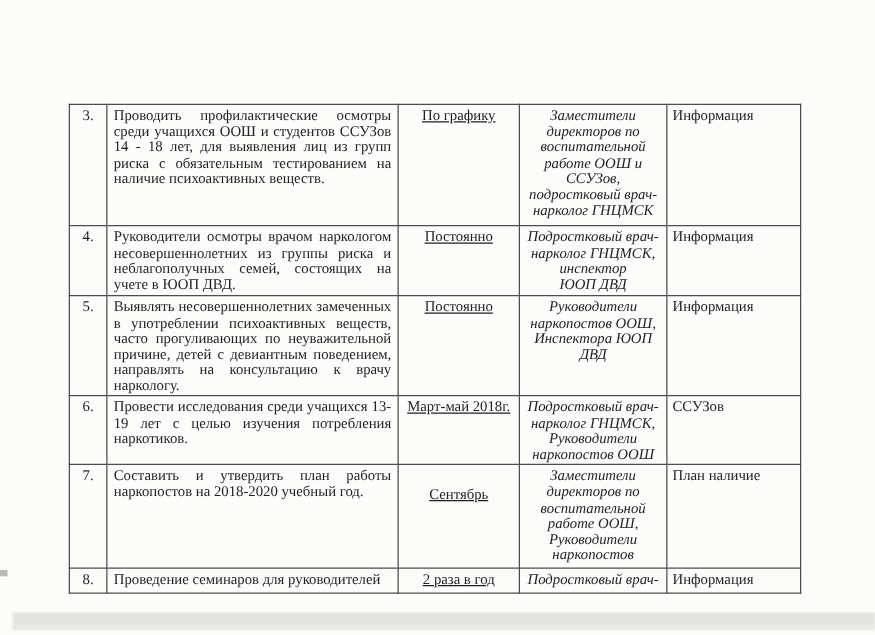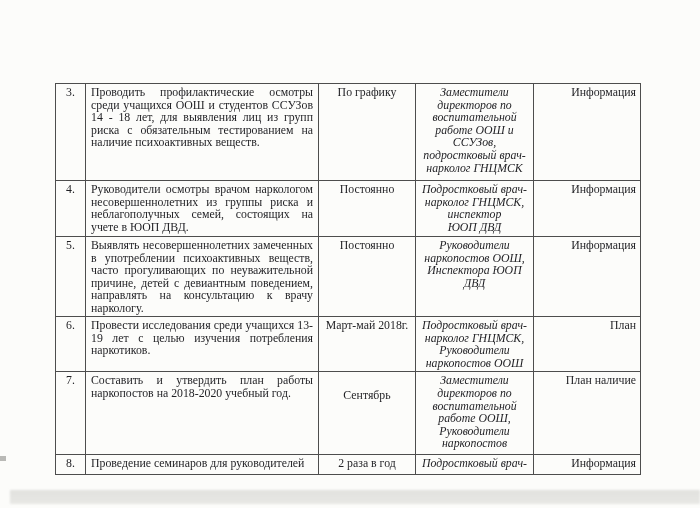--- a/index.html
+++ b/index.html
@@ -35,23 +35,23 @@
 
   tr.r3 { height: 97px; }
   tr.r4 { height: 56px; }
   tr.r5 { height: 79px; }
   tr.r6 { height: 55px; }
   tr.r7 { height: 83px; }
   tr.r8 { height: 20px; }
 
   td.num  { text-align: center; line-height: 12.8px; }
   td.act  { text-align: justify; padding: 2px 5px; line-height: 12.5px; }
-  td.time { text-align: center; line-height: 12.8px; }
+  td.time { text-align: center; line-height: 12.8px; text-decoration: underline; }
   td.resp { text-align: center; white-space: pre-line; line-height: 12.6px; font-style: italic; }
-  td.res  { text-align: right; line-height: 12.8px; }
+  td.res  { text-align: left; line-height: 12.8px; }
 
   tr.r7 td.time { padding-top: 17px; }
 
   .bottom-shadow {
     position: absolute;
     left: 10px;
     top: 490px;
     width: 690px;
     height: 14px;
     background: linear-gradient(to bottom, #cdcdc9, #d8d8d4);
@@ -116,21 +116,21 @@
         <td class="res">Информация</td>
       </tr>
       <tr class="r6">
         <td class="num">6.</td>
         <td class="act">Провести исследования среди учащихся 13-19 лет с целью изучения потребления наркотиков.</td>
         <td class="time">Март-май 2018г.</td>
         <td class="resp">Подростковый врач-
 нарколог ГНЦМСК,
 Руководители
 наркопостов ООШ</td>
-        <td class="res">План</td>
+        <td class="res">ССУЗов</td>
       </tr>
       <tr class="r7">
         <td class="num">7.</td>
         <td class="act">Составить и утвердить план работы наркопостов на 2018-2020 учебный год.</td>
         <td class="time">Сентябрь</td>
         <td class="resp">Заместители
 директоров по
 воспитательной
 работе ООШ,
 Руководители

